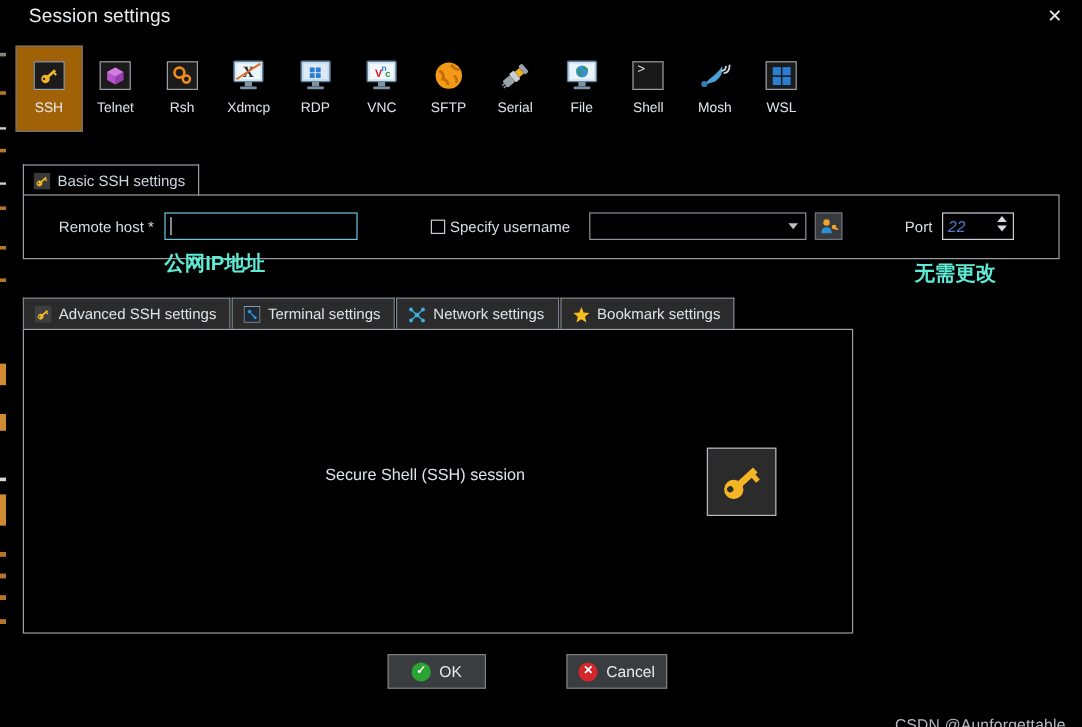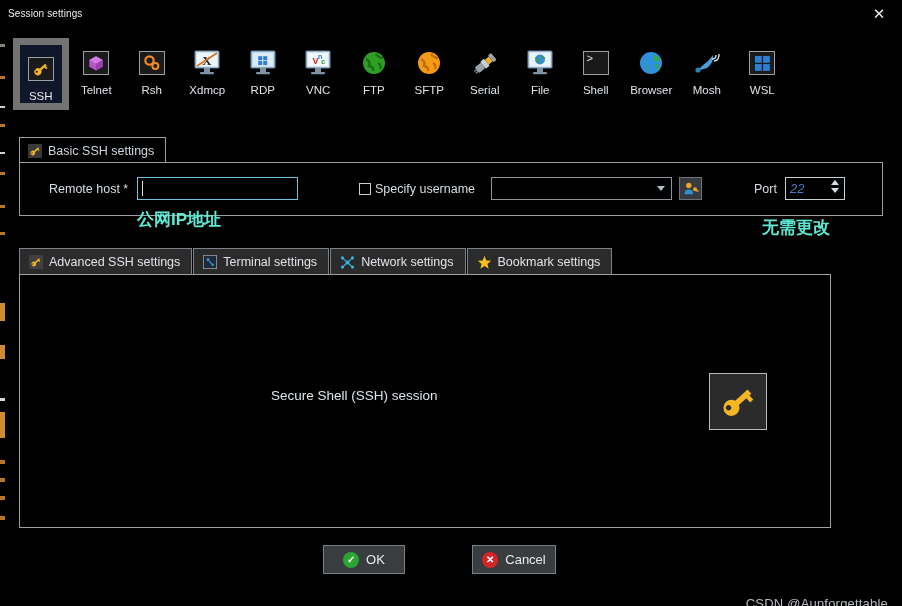--- a/index.html
+++ b/index.html
@@ -18,23 +18,23 @@
   }
 
   
   .titlebar {
     position: absolute; left: 0; top: 0;
     width: 902px; height: 27px;
     background: #000000;
     display: flex; align-items: center;
   }
   .titlebar .title {
-    font-size: 10px;
+    font-size: 16px;
     color: #e9ecef;
-    margin-left: 8px;
+    margin-left: 24px;
     letter-spacing: .1px;
   }
   .titlebar .close {
     position: absolute; right: 0; top: 0;
     width: 46px; height: 27px;
     display: flex; align-items: center; justify-content: center;
     color: #e6e8ea;
     font-size: 15px;
     line-height: 1;
     cursor: pointer;
@@ -51,22 +51,22 @@
   }
   .proto {
     width: 55.5px; height: 72px;
     display: flex; flex-direction: column;
     align-items: center; justify-content: flex-start;
     padding-top: 8px;
     cursor: pointer;
     border: 1px solid transparent;
   }
   .proto.selected {
-    background: #0f172a;
-    border: 7px solid #737373;
+    background: #a16207;
+    border: 1px solid #737373;
   }
   .proto .glyph {
     width: 32px; height: 32px;
     display: flex; align-items: center; justify-content: center;
     margin-bottom: 5px;
   }
   .proto .plabel {
     font-size: 11.5px;
     color: #dfe3e7;
     white-space: nowrap;
@@ -186,21 +186,21 @@
     background: #2b2b2b;
     border: 1px solid #7d838a;
     border-bottom: none;
     color: #dfe3e7;
     font-size: 12.5px;
     margin-right: 1px;
     cursor: pointer;
   }
   .group-adv .abody {
     position: absolute; left: 0; top: 26px;
-    width: 812px; height: 254px;
+    width: 692px; height: 254px;
     border: 1px solid #9aa0a6;
     background: #000000;
   }
   .session-caption {
     position: absolute; left: 251px; top: 113px;
     font-size: 13.5px; color: #dfe4e9;
   }
   .big-key {
     position: absolute; right: 63px; top: 98px;
     width: 58px; height: 57px;
@@ -357,31 +357,20 @@
           <text x="9.5" y="15" font-size="9" font-weight="bold" font-family="Liberation Sans, sans-serif" fill="#cc2222">V</text>
           <text x="15" y="10" font-size="7" font-weight="bold" font-family="Liberation Sans, sans-serif" fill="#2a7fd4">n</text>
           <text x="18" y="15" font-size="8" font-weight="bold" font-family="Liberation Sans, sans-serif" fill="#2f9e44">c</text>
           <rect x="12" y="19" width="6" height="4" fill="#7d93a5"></rect>
           <rect x="8" y="23" width="14" height="2.3" rx="1" fill="#7d93a5"></rect>
         </svg>
       </span>
       <span class="plabel">VNC</span>
     </div>
 
-    <div class="proto">
-      <span class="glyph">
-        <svg width="26" height="26" viewBox="0 0 26 26">
-          <circle cx="13" cy="13" r="11" fill="#2f9e25"></circle>
-          <path d="M5 9 Q10 12 8 16 Q13 17 12 21" fill="none" stroke="#1d6b18" stroke-width="2.4"></path>
-          <path d="M15 4 Q18 8 22 8" fill="none" stroke="#1d6b18" stroke-width="2.4"></path>
-          <path d="M17 13 Q21 15 19 19" fill="none" stroke="#1d6b18" stroke-width="2.2"></path>
-        </svg>
-      </span>
-      <span class="plabel">FTP</span>
-    </div>
 
     <div class="proto">
       <span class="glyph">
         <svg width="26" height="26" viewBox="0 0 26 26">
           <circle cx="13" cy="13" r="11" fill="#f59a17"></circle>
           <path d="M5 9 Q10 12 8 16 Q13 17 12 21" fill="none" stroke="#c46c06" stroke-width="2.4"></path>
           <path d="M15 4 Q18 8 22 8" fill="none" stroke="#c46c06" stroke-width="2.4"></path>
           <path d="M17 13 Q21 15 19 19" fill="none" stroke="#c46c06" stroke-width="2.2"></path>
         </svg>
       </span>
@@ -421,31 +410,20 @@
 
     <div class="proto">
       <span class="glyph">
         <span class="tile" style="background:#191919;">
           <span style="color:#e8e8e8;font-size:11px;font-family:'Liberation Mono',monospace;line-height:1;align-self:flex-start;margin-top:2px;margin-right:12px;">&gt;</span>
         </span>
       </span>
       <span class="plabel">Shell</span>
     </div>
 
-    <div class="proto">
-      <span class="glyph">
-        <svg width="26" height="26" viewBox="0 0 26 26">
-          <circle cx="13" cy="13" r="11" fill="#2f8fe0"></circle>
-          <path d="M4 8 Q8 11 7 15 Q11 15 11 19 L12 23" fill="#35a84a"></path>
-          <path d="M15 3 Q17 7 21 7 Q23 9 21 11 L17 12 Q15 9 15 3" fill="#35a84a"></path>
-          <path d="M17 15 Q22 16 20 20" fill="none" stroke="#35a84a" stroke-width="2.4"></path>
-        </svg>
-      </span>
-      <span class="plabel">Browser</span>
-    </div>
 
     <div class="proto">
       <span class="glyph">
         <svg width="28" height="28" viewBox="0 0 28 28">
           <path d="M4 22 L9 17 Q16 12 20 6 Q21 14 14 19 Z" fill="#4a9fd4"></path>
           <circle cx="5" cy="21" r="2.6" fill="#2f7fb5"></circle>
           <path d="M19 10 Q23 10 23 6" fill="none" stroke="#cfd6dc" stroke-width="1.5"></path>
           <path d="M21 12 Q26 12 26 5" fill="none" stroke="#cfd6dc" stroke-width="1.5"></path>
         </svg>
       </span>

